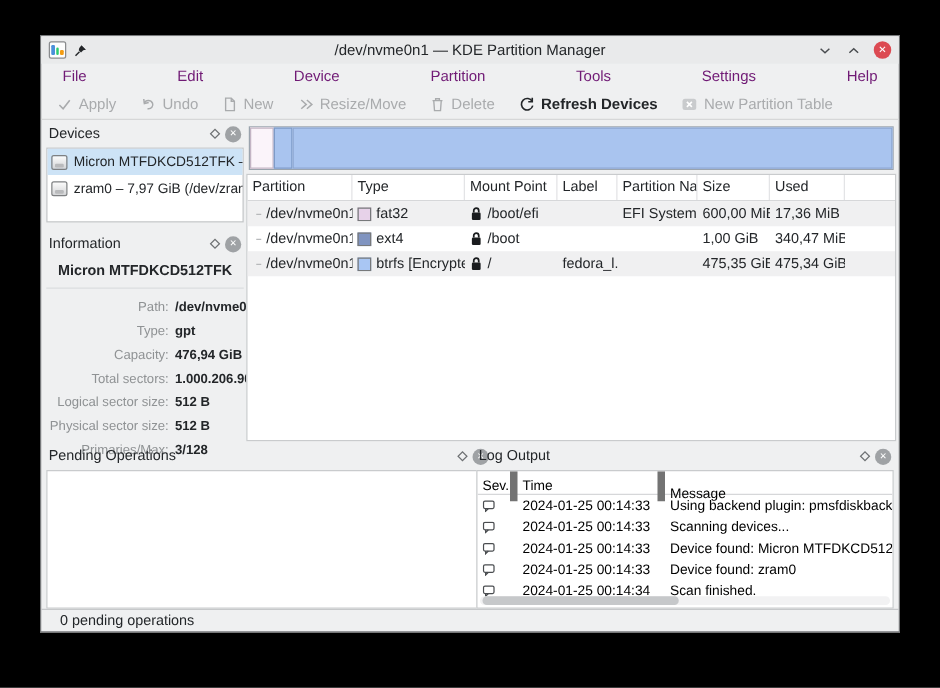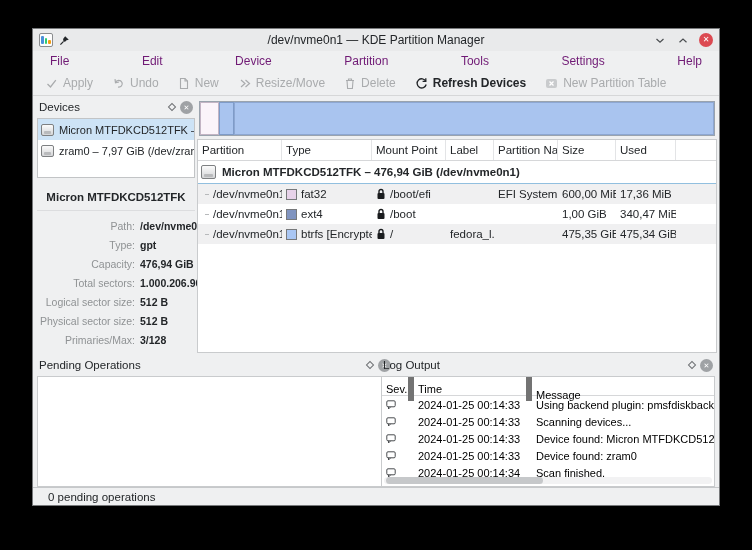--- a/index.html
+++ b/index.html
@@ -217,20 +217,27 @@
           <span>Micron MTFDKCD512TFK – 4...</span>
         </div>
         <div class="dev-item">
           <span class="drive-ico"></span>
           <span>zram0 – 7,97 GiB (/dev/zram0)</span>
         </div>
       </div>
     </div>
 
     <div class="info-panel">
+      <div class="panel-header">
+        <span class="ph-title">Information</span>
+        <span class="ph-icons">
+          <span class="diamond"></span>
+          <span class="pclose">✕</span>
+        </span>
+      </div>
       <div class="info-name">Micron MTFDKCD512TFK</div>
       <div class="info-grid">
         <span class="info-label">Path:</span>
         <span class="info-value">/dev/nvme0n1</span>
         <span class="info-label">Type:</span>
         <span class="info-value">gpt</span>
         <span class="info-label">Capacity:</span>
         <span class="info-value">476,94 GiB</span>
         <span class="info-label">Total sectors:</span>
         <span class="info-value">1.000.206.900</span>
@@ -255,24 +262,20 @@
           <div>Partition</div>
           <div>Type</div>
           <div>Mount Point</div>
           <div>Label</div>
           <div>Partition Nam</div>
           <div>Size</div>
           <div>Used</div>
           <div></div>
         </div>
 
-        <div class="group-row">
-          <span class="drive-ico"></span>
-          <span>Micron MTFDKCD512TFK – 476,94 GiB (/dev/nvme0n1)</span>
-        </div>
 
         <div class="pt-row alt">
           <div>
               <span class="tree"></span>
               <span>/dev/nvme0n1...</span>
             </div>
           <div>
               <span class="fs-square" style="background-color: rgb(231, 210, 233);"></span>
               <span>fat32</span>
             </div>

